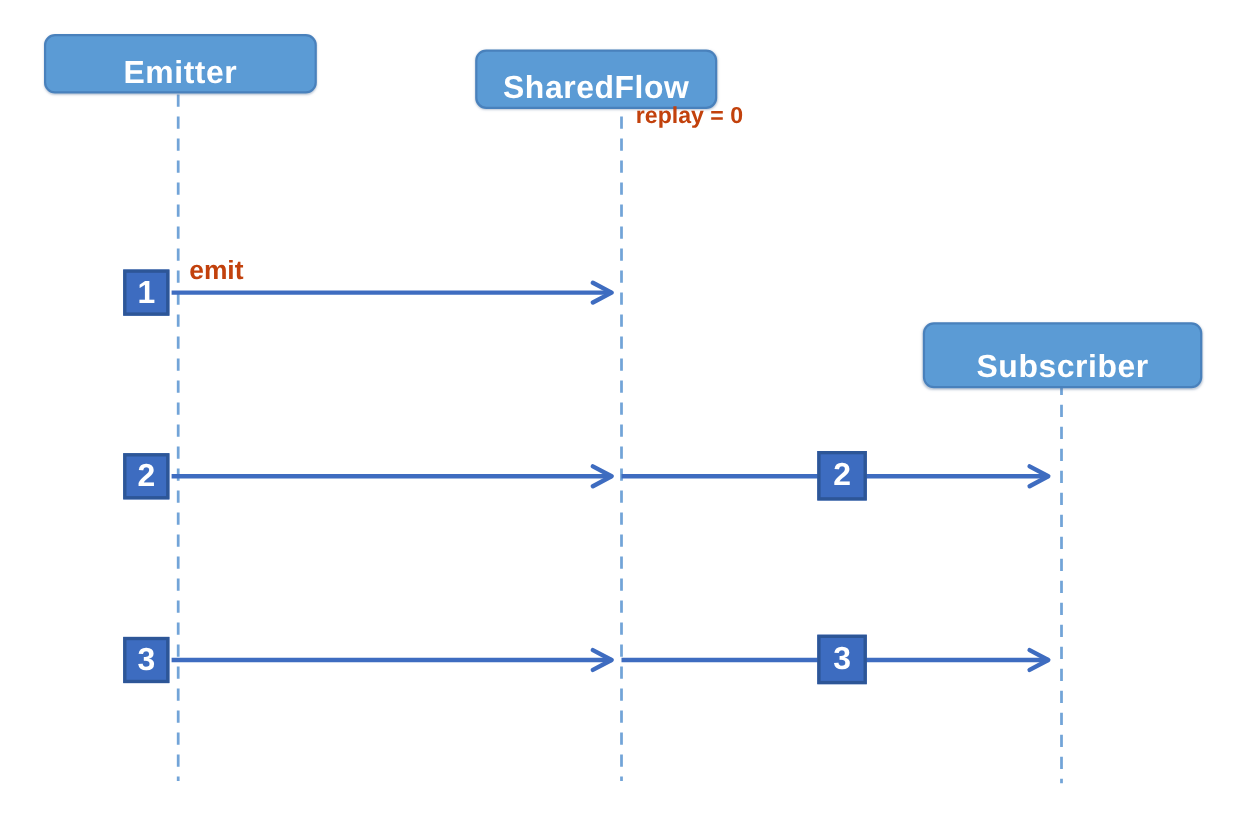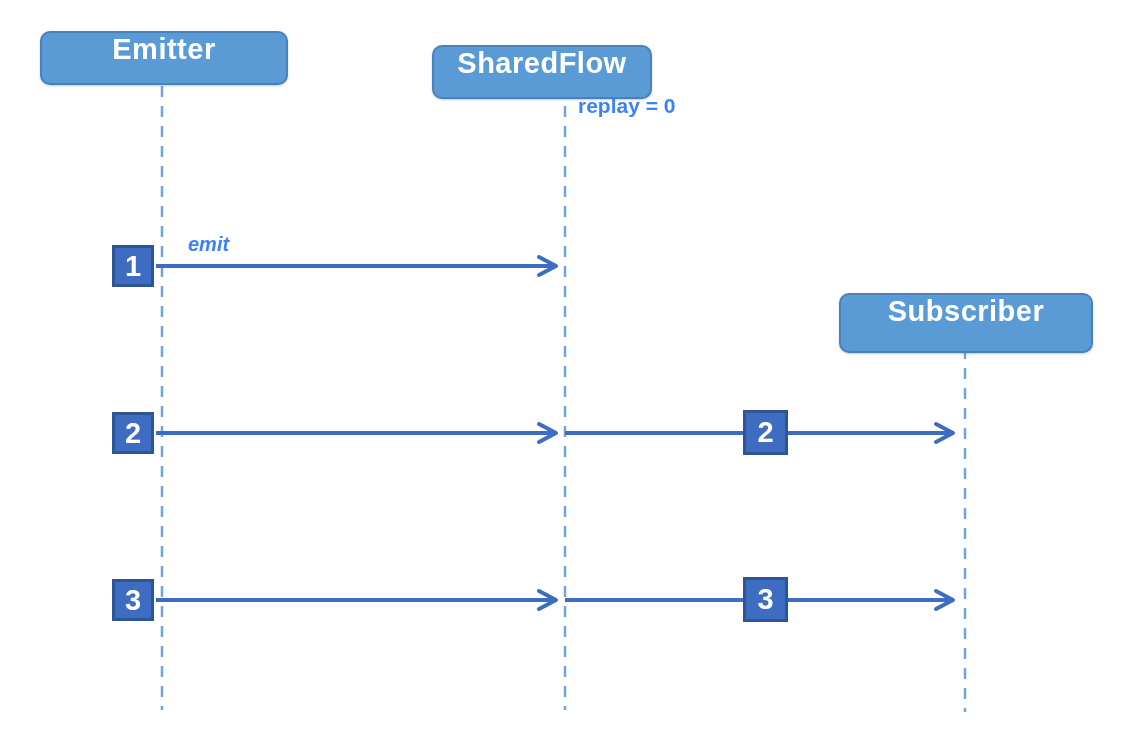--- a/index.html
+++ b/index.html
@@ -6,21 +6,21 @@
   .canvas{
     position:relative;
     width:1130px;height:750px;
     background:#ffffff;
     font-family:"Liberation Sans", sans-serif;
     overflow:hidden;
   }
   .layer{position:absolute;left:0;top:0;width:1130px;height:750px;}
   .actor-box{
     position:absolute;
-    display:flex;align-items:flex-start;justify-content:center;
+    display:flex;align-items:flex-end;justify-content:center;
     background:#5B9BD5;
     border:2px solid #4981BC;
     border-radius:10px;
     color:#ffffff;
     font-weight:bold;
     font-size:29px;
     letter-spacing:0.5px;
     box-sizing:border-box;
     box-shadow:0 1px 2px rgba(70,100,140,0.35);
     white-space:nowrap;
@@ -41,26 +41,26 @@
   }
   .badge-left{left:112px;width:42px;height:42px;}
   .badge-mid{left:743px;width:45px;height:45px;}
   .b-row1{top:245px;}
   .b-row2{top:412px;}
   .b-row3{top:579px;}
   .bm-row2{top:410px;}
   .bm-row3{top:577px;}
   .note-text{
     position:absolute;
-    color:#3b82f6;
+    color:#c2410c;
     font-weight:bold;
     white-space:nowrap;
   }
   .replay-label{left:578px;top:94px;font-size:21px;}
-  .emit-label{left:188px;top:233px;font-size:20px;font-style:italic;}
+  .emit-label{left:172px;top:233px;font-size:24px;}
   .undelivered-note{left:577px;top:249px;font-size:22px;}
 </style>
 </head>
 <body>
 
 <div class="canvas">
 
   <svg class="layer" width="1130" height="750" viewBox="0 0 1130 750">
     <defs>
       <marker id="chev" markerUnits="userSpaceOnUse" markerWidth="24" markerHeight="26" refX="20" refY="12" orient="auto">

